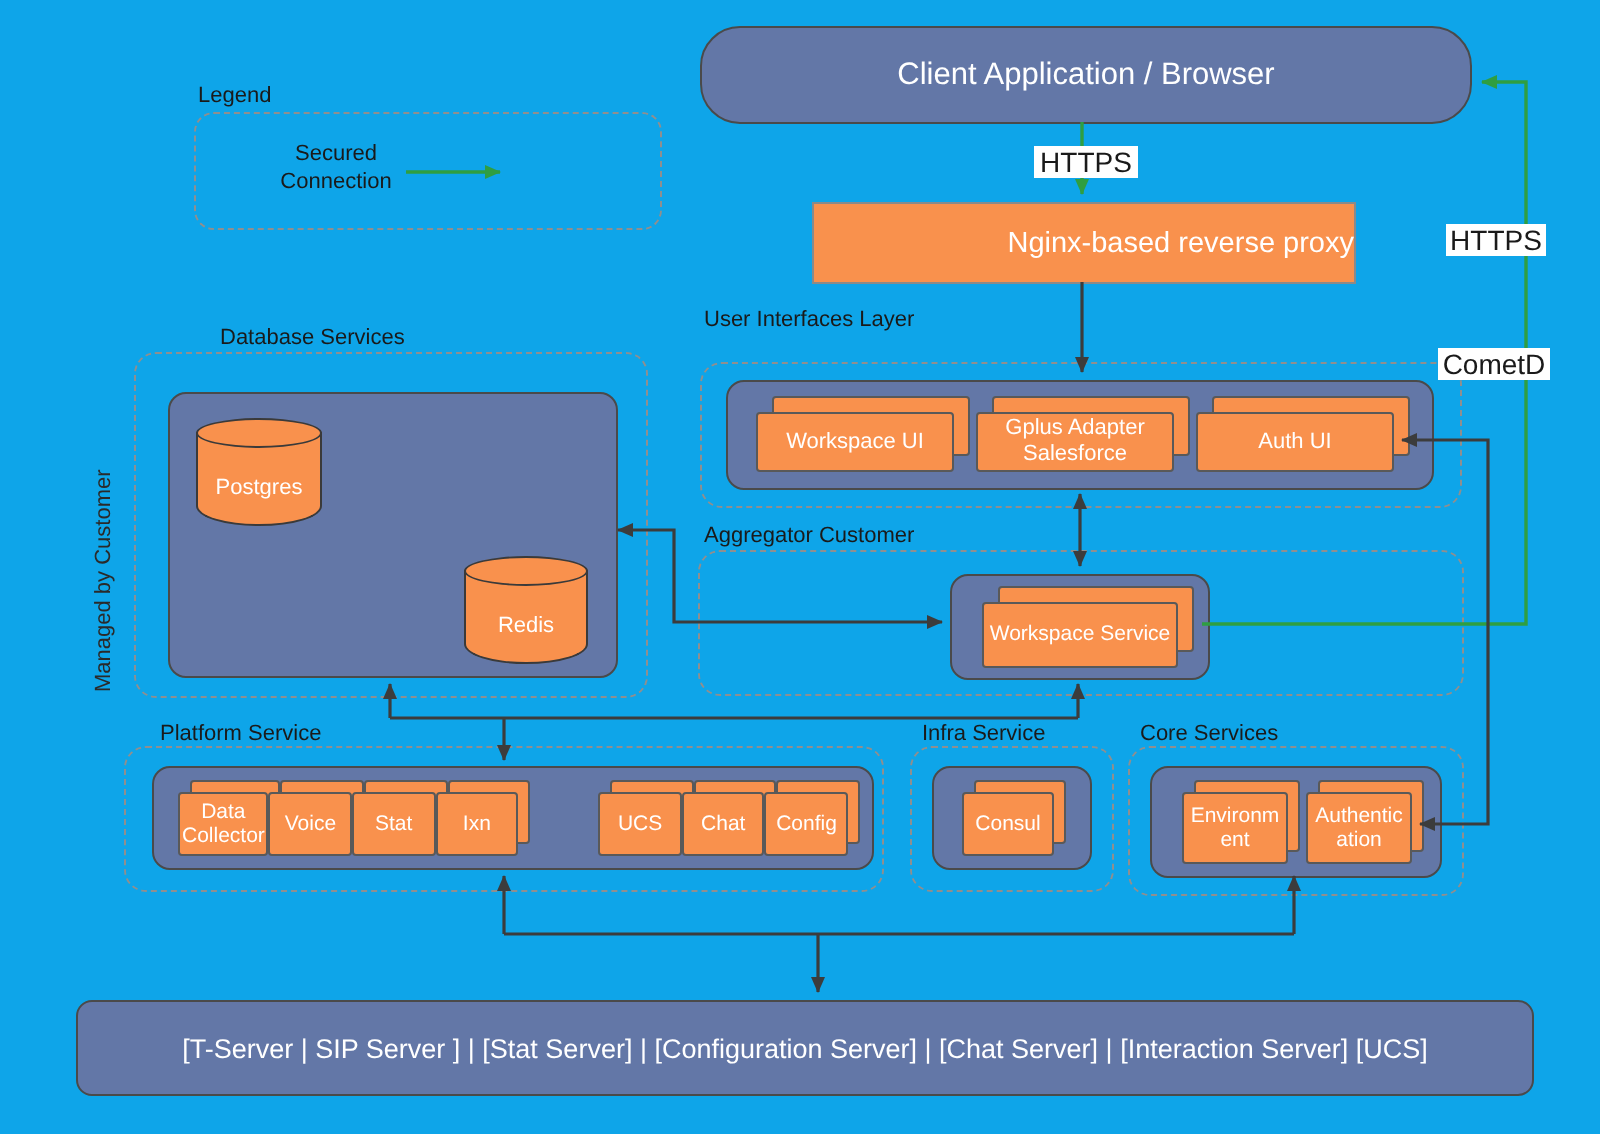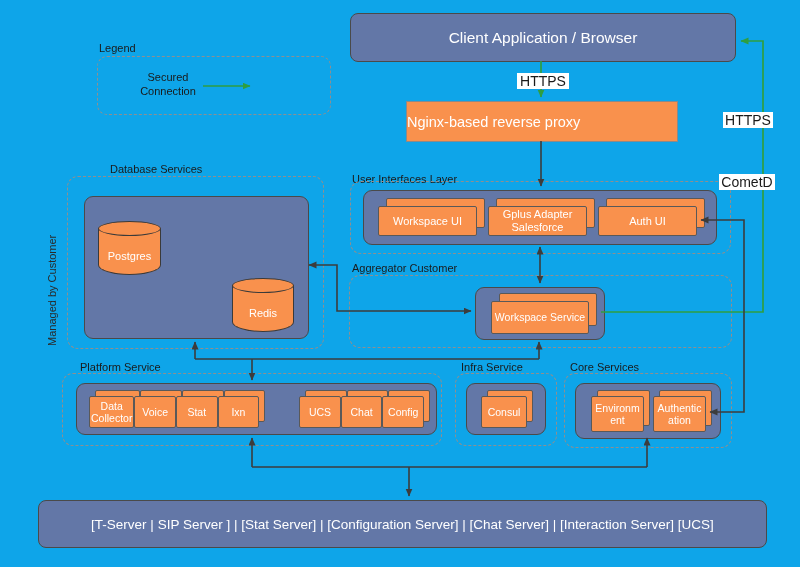--- a/index.html
+++ b/index.html
@@ -17,21 +17,21 @@
   
   .blue{
     position:absolute;background:var(--blue,#6377a7);border:1.5px solid #4a4a4a;border-radius:9px;
   }
   .big-node{
     position:absolute;background:var(--blue,#6377a7);border:1.5px solid #4a4a4a;border-radius:8px;
     display:flex;align-items:center;justify-content:center;color:#fff;
   }
   .nginx{
     position:absolute;background:var(--orange,#f9914d);border:1.5px solid #8a8a8a;
-    display:flex;align-items:center;justify-content:flex-start;color:#fff;font-size:14.5px;
+    display:flex;align-items:center;justify-content:flex-end;color:#fff;font-size:14.5px;
   }
   
   .stack{position:absolute;}
   .stack .back{
     position:absolute;inset:0;transform:translate(8px,-8px);
     background:var(--orange,#f9914d);border:1px solid #595959;border-radius:2px;
   }
   .stack .front{
     position:absolute;inset:0;background:var(--orange,#f9914d);border:1px solid #595959;border-radius:2px;
     display:flex;align-items:center;justify-content:center;text-align:center;
@@ -79,45 +79,45 @@
 </head>
 <body>
 
 <div class="canvas">
 
   <div class="group-title" style="left:99px;top:42px;">Legend</div>
   <div class="legend-box" style="left:97px;top:56px;width:192px;height:57px;padding-left:40px;">
     <div class="legend-text" style="left:26px;top:13px;width:88px;">Secured Connection</div>
   </div>
 
-  <div class="big-node" style="left:350px;top:13px;width:384px;height:47px;font-size:15.5px;">
+  <div class="big-node" style="left:350px;top:13px;width:384px;height:47px;font-size:15.5px;border-radius:20px;">
     <span>Client Application / Browser</span>
   </div>
 
   <div class="nginx" style="left:406px;top:101px;width:270px;height:39px;">
     <span>Nginx-based reverse proxy</span>
   </div>
 
   <div class="group-title" style="left:70px;top:163px;padding-left:40px;">Database Services</div>
   <div class="dashed" style="left:67px;top:176px;width:255px;height:171px;"></div>
   <div class="side-note" style="left:46px;top:224px;">Managed by Customer</div>
   <div class="blue" style="left:84px;top:196px;width:223px;height:141px;">
-    <div class="cyl" style="left:13px;top:24px;width:63px;height:54px;">
+    <div class="cyl" style="left:13px;top:12px;width:63px;height:54px;">
       <div class="body"></div>
       <div class="lid"></div>
       <div class="lbl">Postgres</div>
     </div>
     <div class="cyl" style="left:147px;top:81px;width:62px;height:54px;">
       <div class="body"></div>
       <div class="lid"></div>
       <div class="lbl">Redis</div>
     </div>
   </div>
 
-  <div class="group-title" style="left:352px;top:173px;">User Interfaces Layer</div>
+  <div class="group-title" style="left:352px;top:154px;">User Interfaces Layer</div>
   <div class="dashed" style="left:350px;top:181px;width:379px;height:71px;"></div>
   <div class="blue" style="left:363px;top:190px;width:352px;height:53px;">
     <div class="stack" style="left:14px;top:15px;width:99px;height:30px;">
       <div class="back"></div>
       <div class="front">Workspace UI</div>
     </div>
     <div class="stack" style="left:124px;top:15px;width:99px;height:30px;">
       <div class="back"></div>
       <div class="front">Gplus Adapter Salesforce</div>
     </div>

